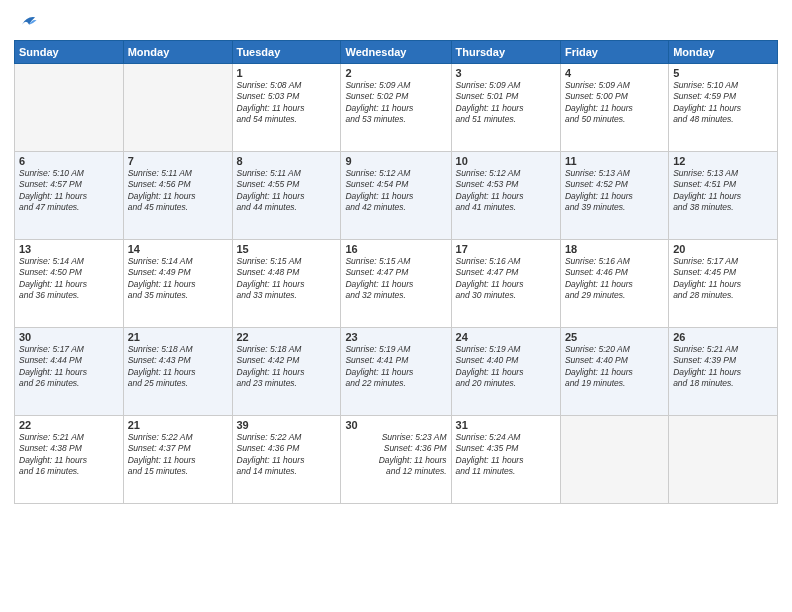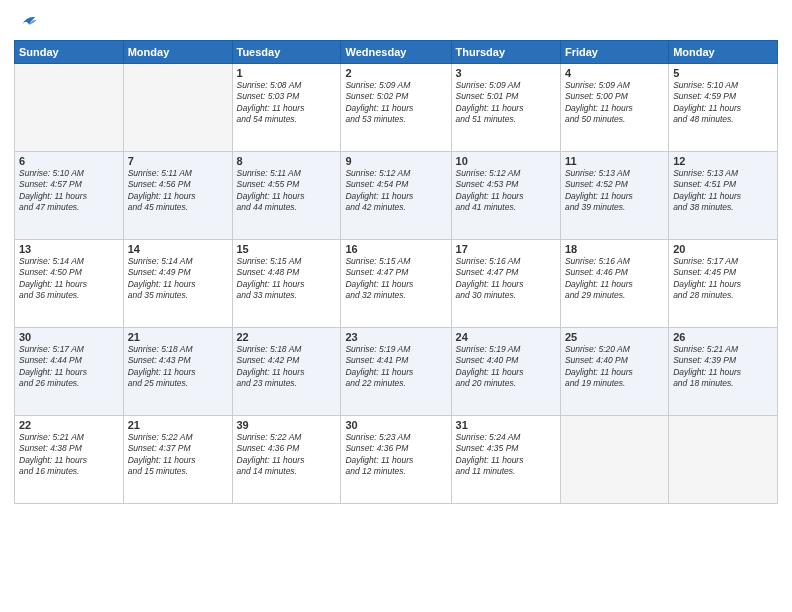--- a/index.html
+++ b/index.html
@@ -347,21 +347,21 @@
           </td>
           <td>
             <span class="day-num">39</span>
             <div class="day-detail" style="white-space: pre-line;">Sunrise: 5:22 AM
 Sunset: 4:36 PM
 Daylight: 11 hours
 and 14 minutes.</div>
           </td>
           <td>
             <span class="day-num">30</span>
-            <div class="day-detail" style="white-space: pre-line;">Sunrise: 5:23 AM
+            <div class="day-detail" style="white-space: pre-line; text-align: right;">Sunrise: 5:23 AM
 Sunset: 4:36 PM
 Daylight: 11 hours
 and 12 minutes.</div>
           </td>
           <td>
             <span class="day-num">31</span>
             <div class="day-detail" style="white-space: pre-line;">Sunrise: 5:24 AM
 Sunset: 4:35 PM
 Daylight: 11 hours
 and 11 minutes.</div>

